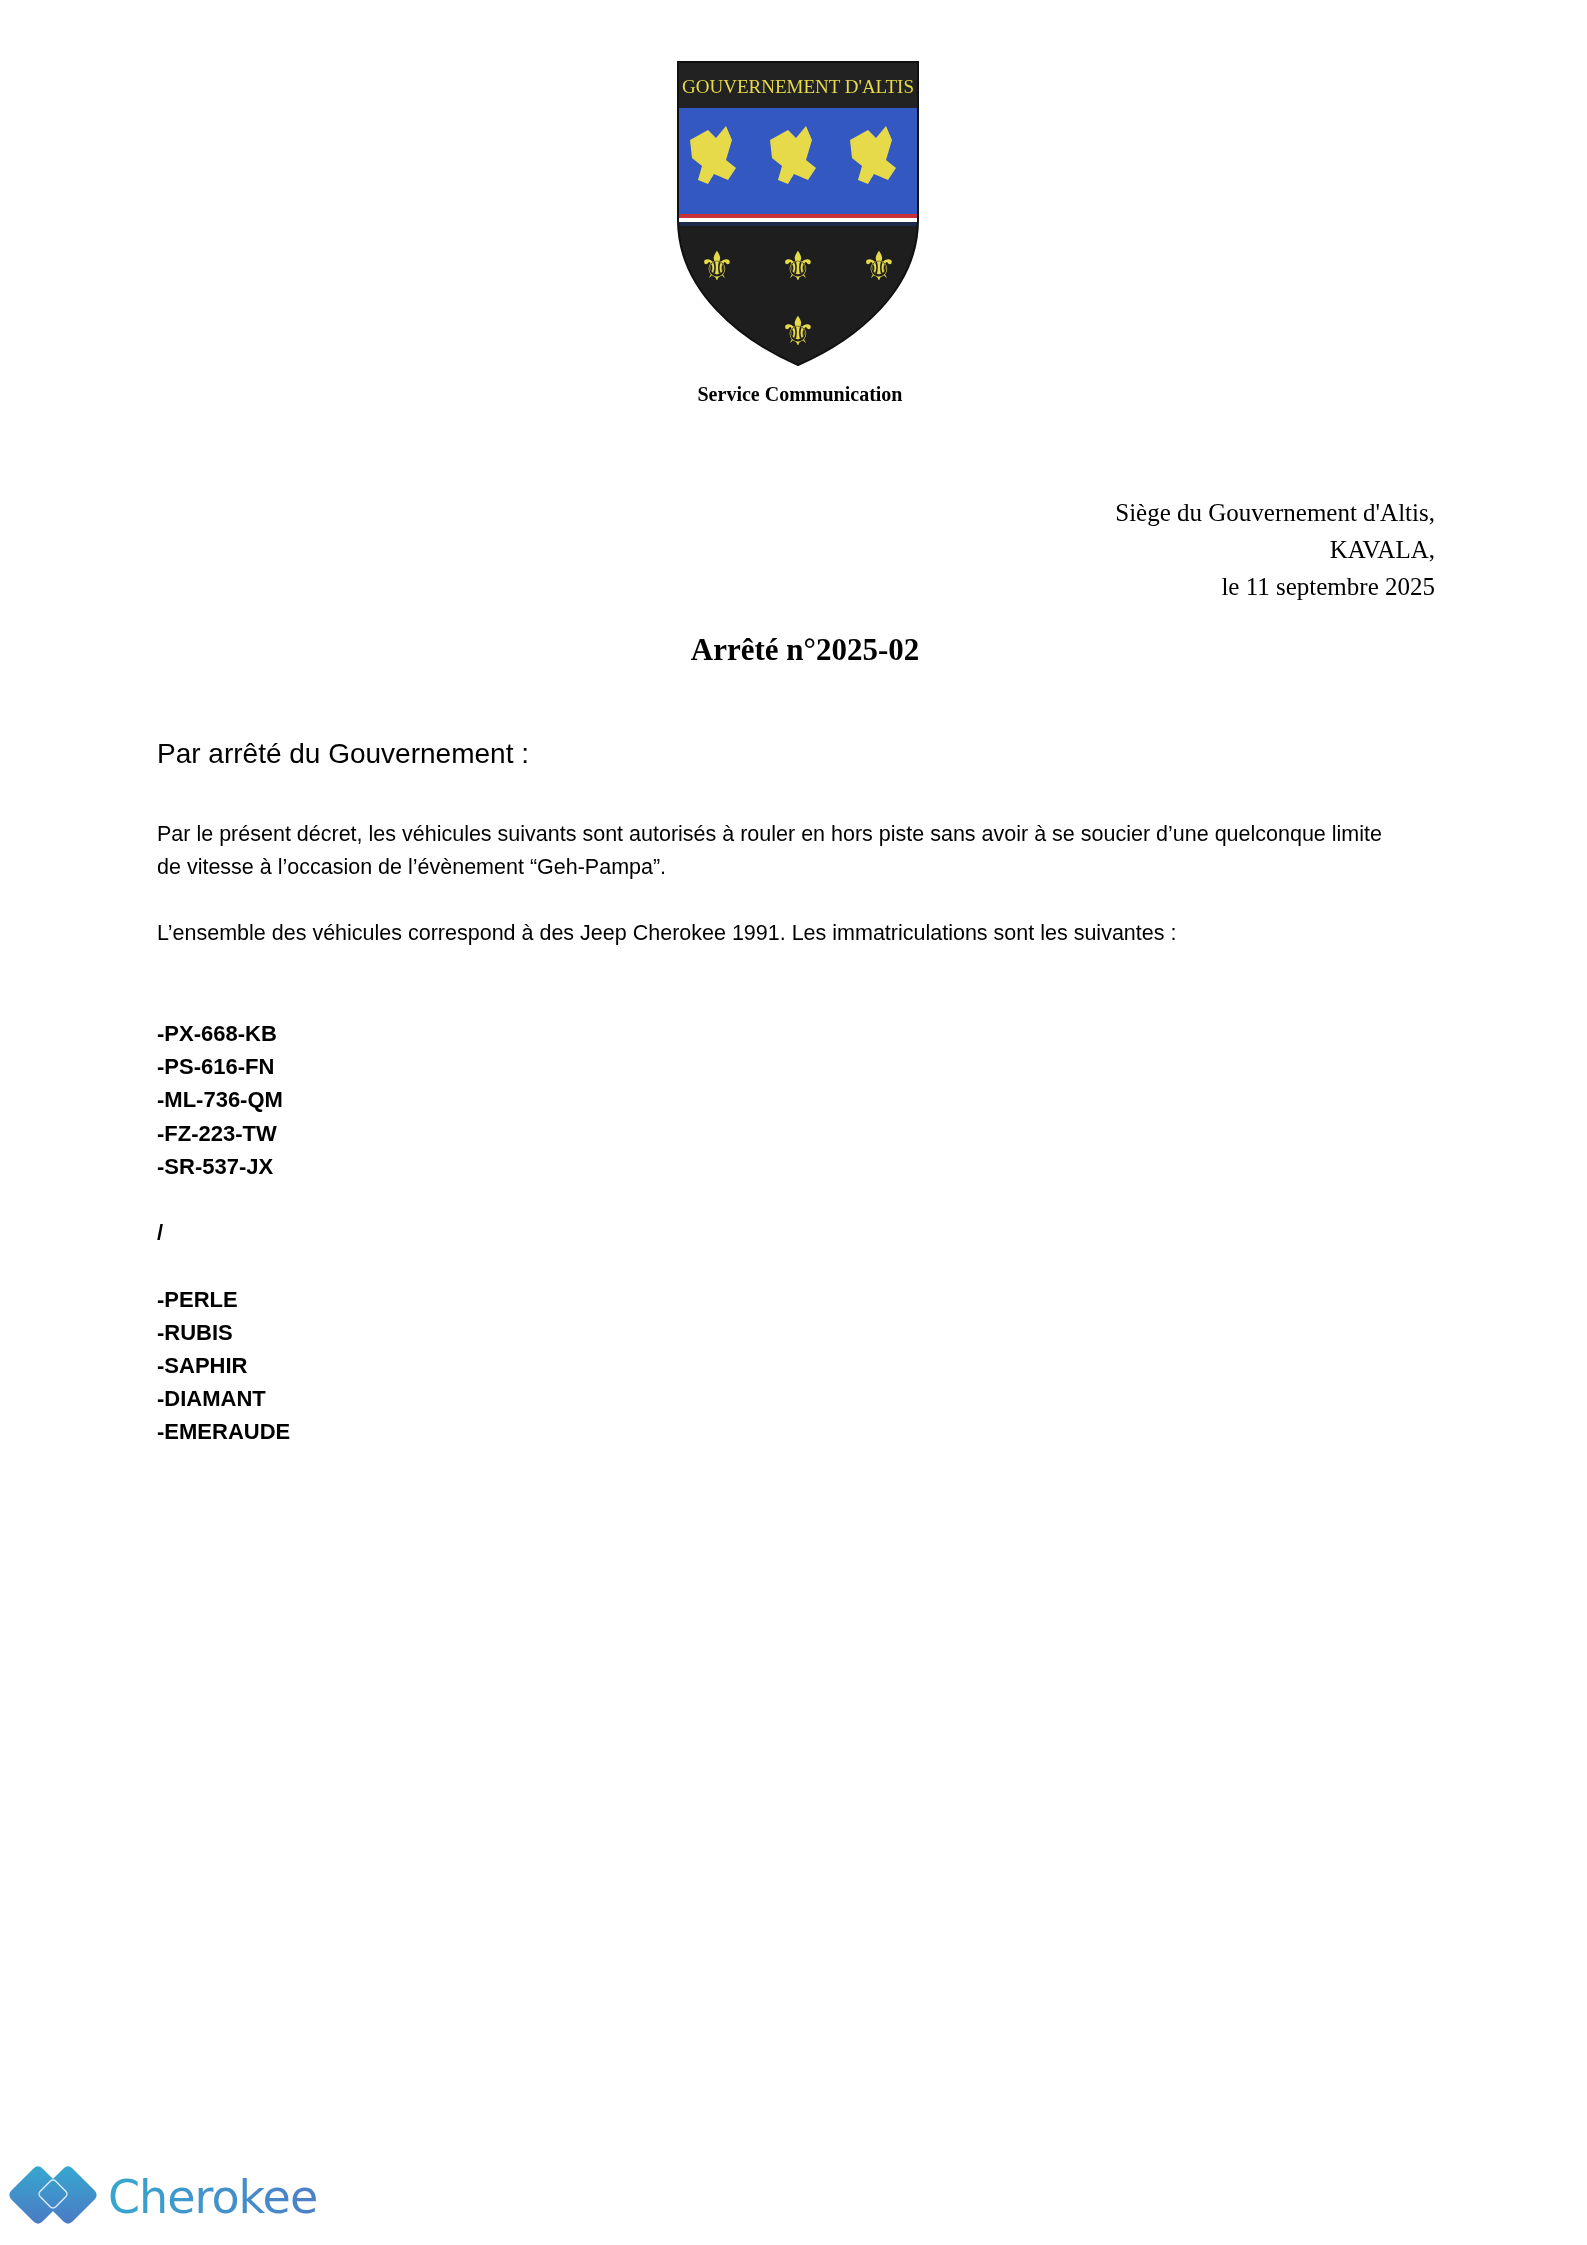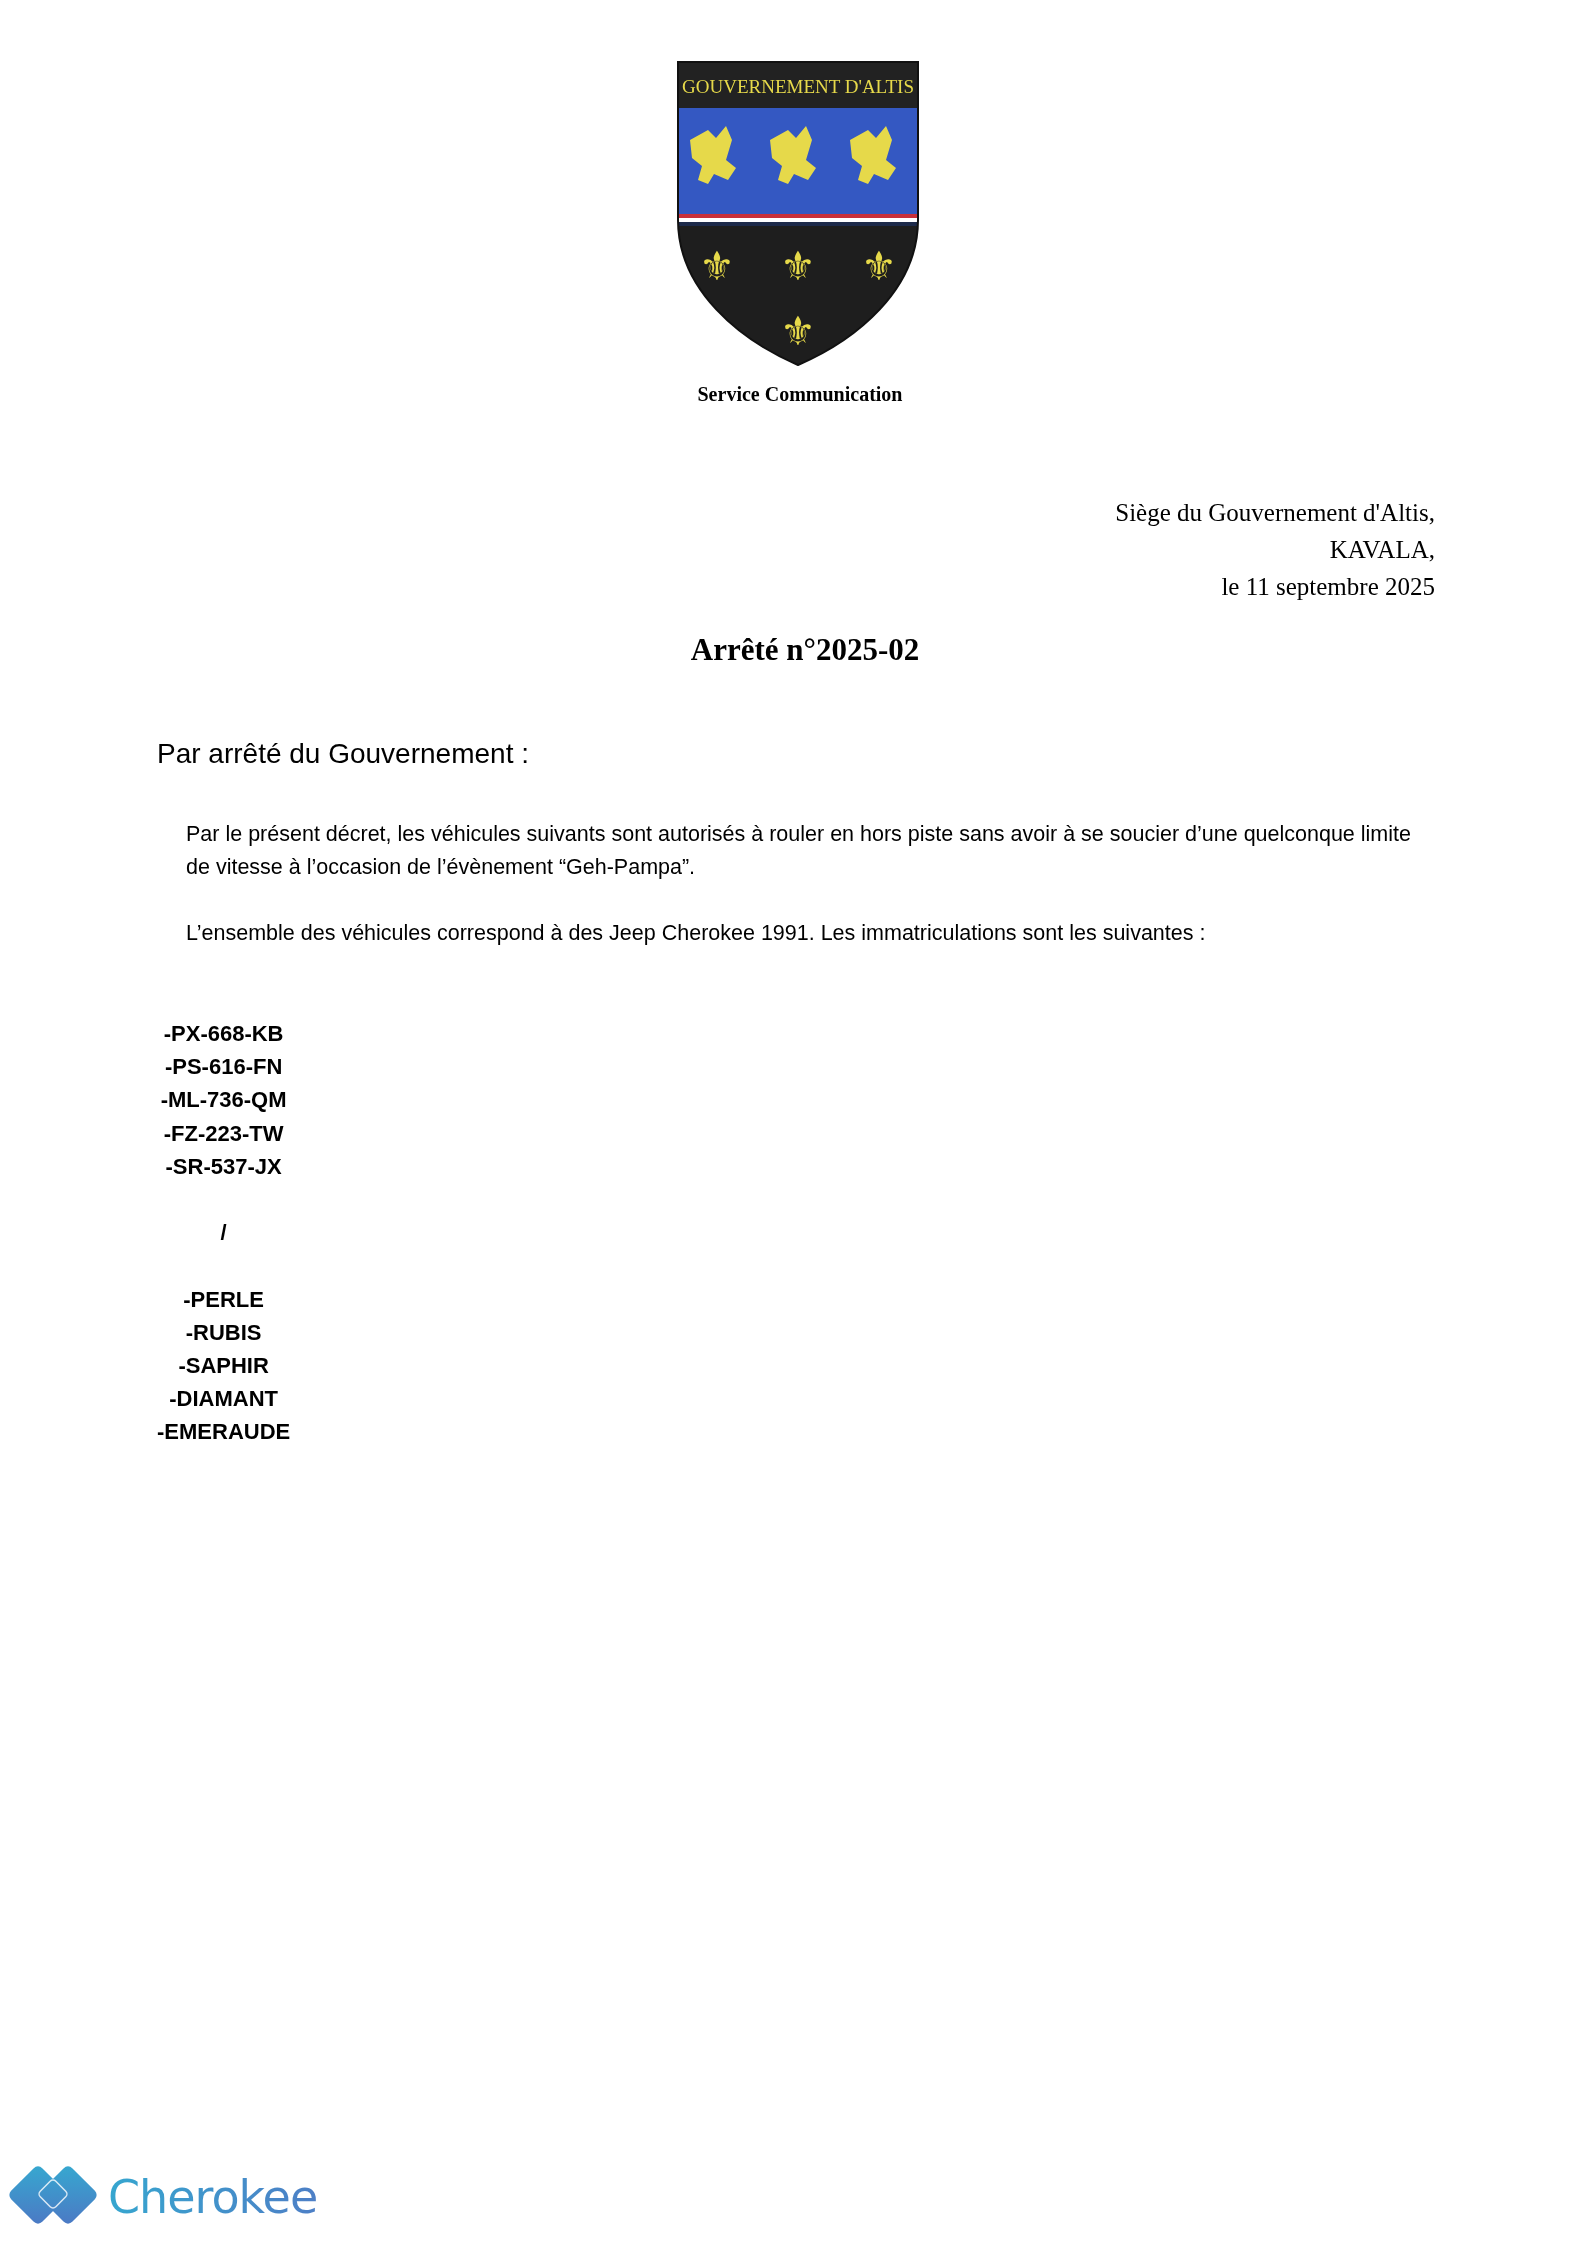--- a/index.html
+++ b/index.html
@@ -6,25 +6,25 @@
     body { width:1587px; height:2245px; position:relative; overflow:hidden; color:#000; }
     .abs { position:absolute; }
     .crest { left:676px; top:60px; width:244px; width:244px; height:306px; }
     .service { left:600px; top:383px; width:400px; text-align:center;
       font-family:"Liberation Serif", serif; font-weight:bold; font-size:20px; }
     .address { right:152px; top:478px; text-align:right;
       font-family:"Liberation Serif", serif; font-size:25px; line-height:37px;margin-top:16px; }
     .title { left:0; width:1610px; top:632px; text-align:center;
       font-family:"Liberation Serif", serif; font-weight:bold; font-size:31px; }
     .intro { left:157px; top:738px; font-family:Liberation Sans, sans-serif; font-size:28px; }
-    .para { left:157px; width:1240px; font-family:"Liberation Sans", sans-serif; font-size:21.5px; line-height:33px;margin-left:29px; }
+    .para { left:157px; width:1240px; font-family:"Liberation Sans", sans-serif; font-size:21.5px; line-height:33px; }
     .p1 { top:818px; }
     .p2 { top:917px; }
     .list { left:157px; top:1017px; font-family:"Liberation Sans", sans-serif; font-weight:bold; font-size:22px; line-height:33.2px; }
-    .list div { height:33.2px;text-align:center; }
+    .list div { height:33.2px; }
     .gap { height:33.2px; }
     .logo { left:8px; top:2155px; width:300px; height:80px; }
     .logo-text { left:108px; top:2170px; font-family:"DejaVu Sans", sans-serif; font-size:46px; letter-spacing:-1px;
       background:linear-gradient(90deg,#36a6cf,#4d7fc6); -webkit-background-clip:text; background-clip:text; color:transparent; }
   </style>
 </head>
 <body>
 
 <div class="abs crest">
   <svg width="244" height="306" viewBox="0 0 244 306">

